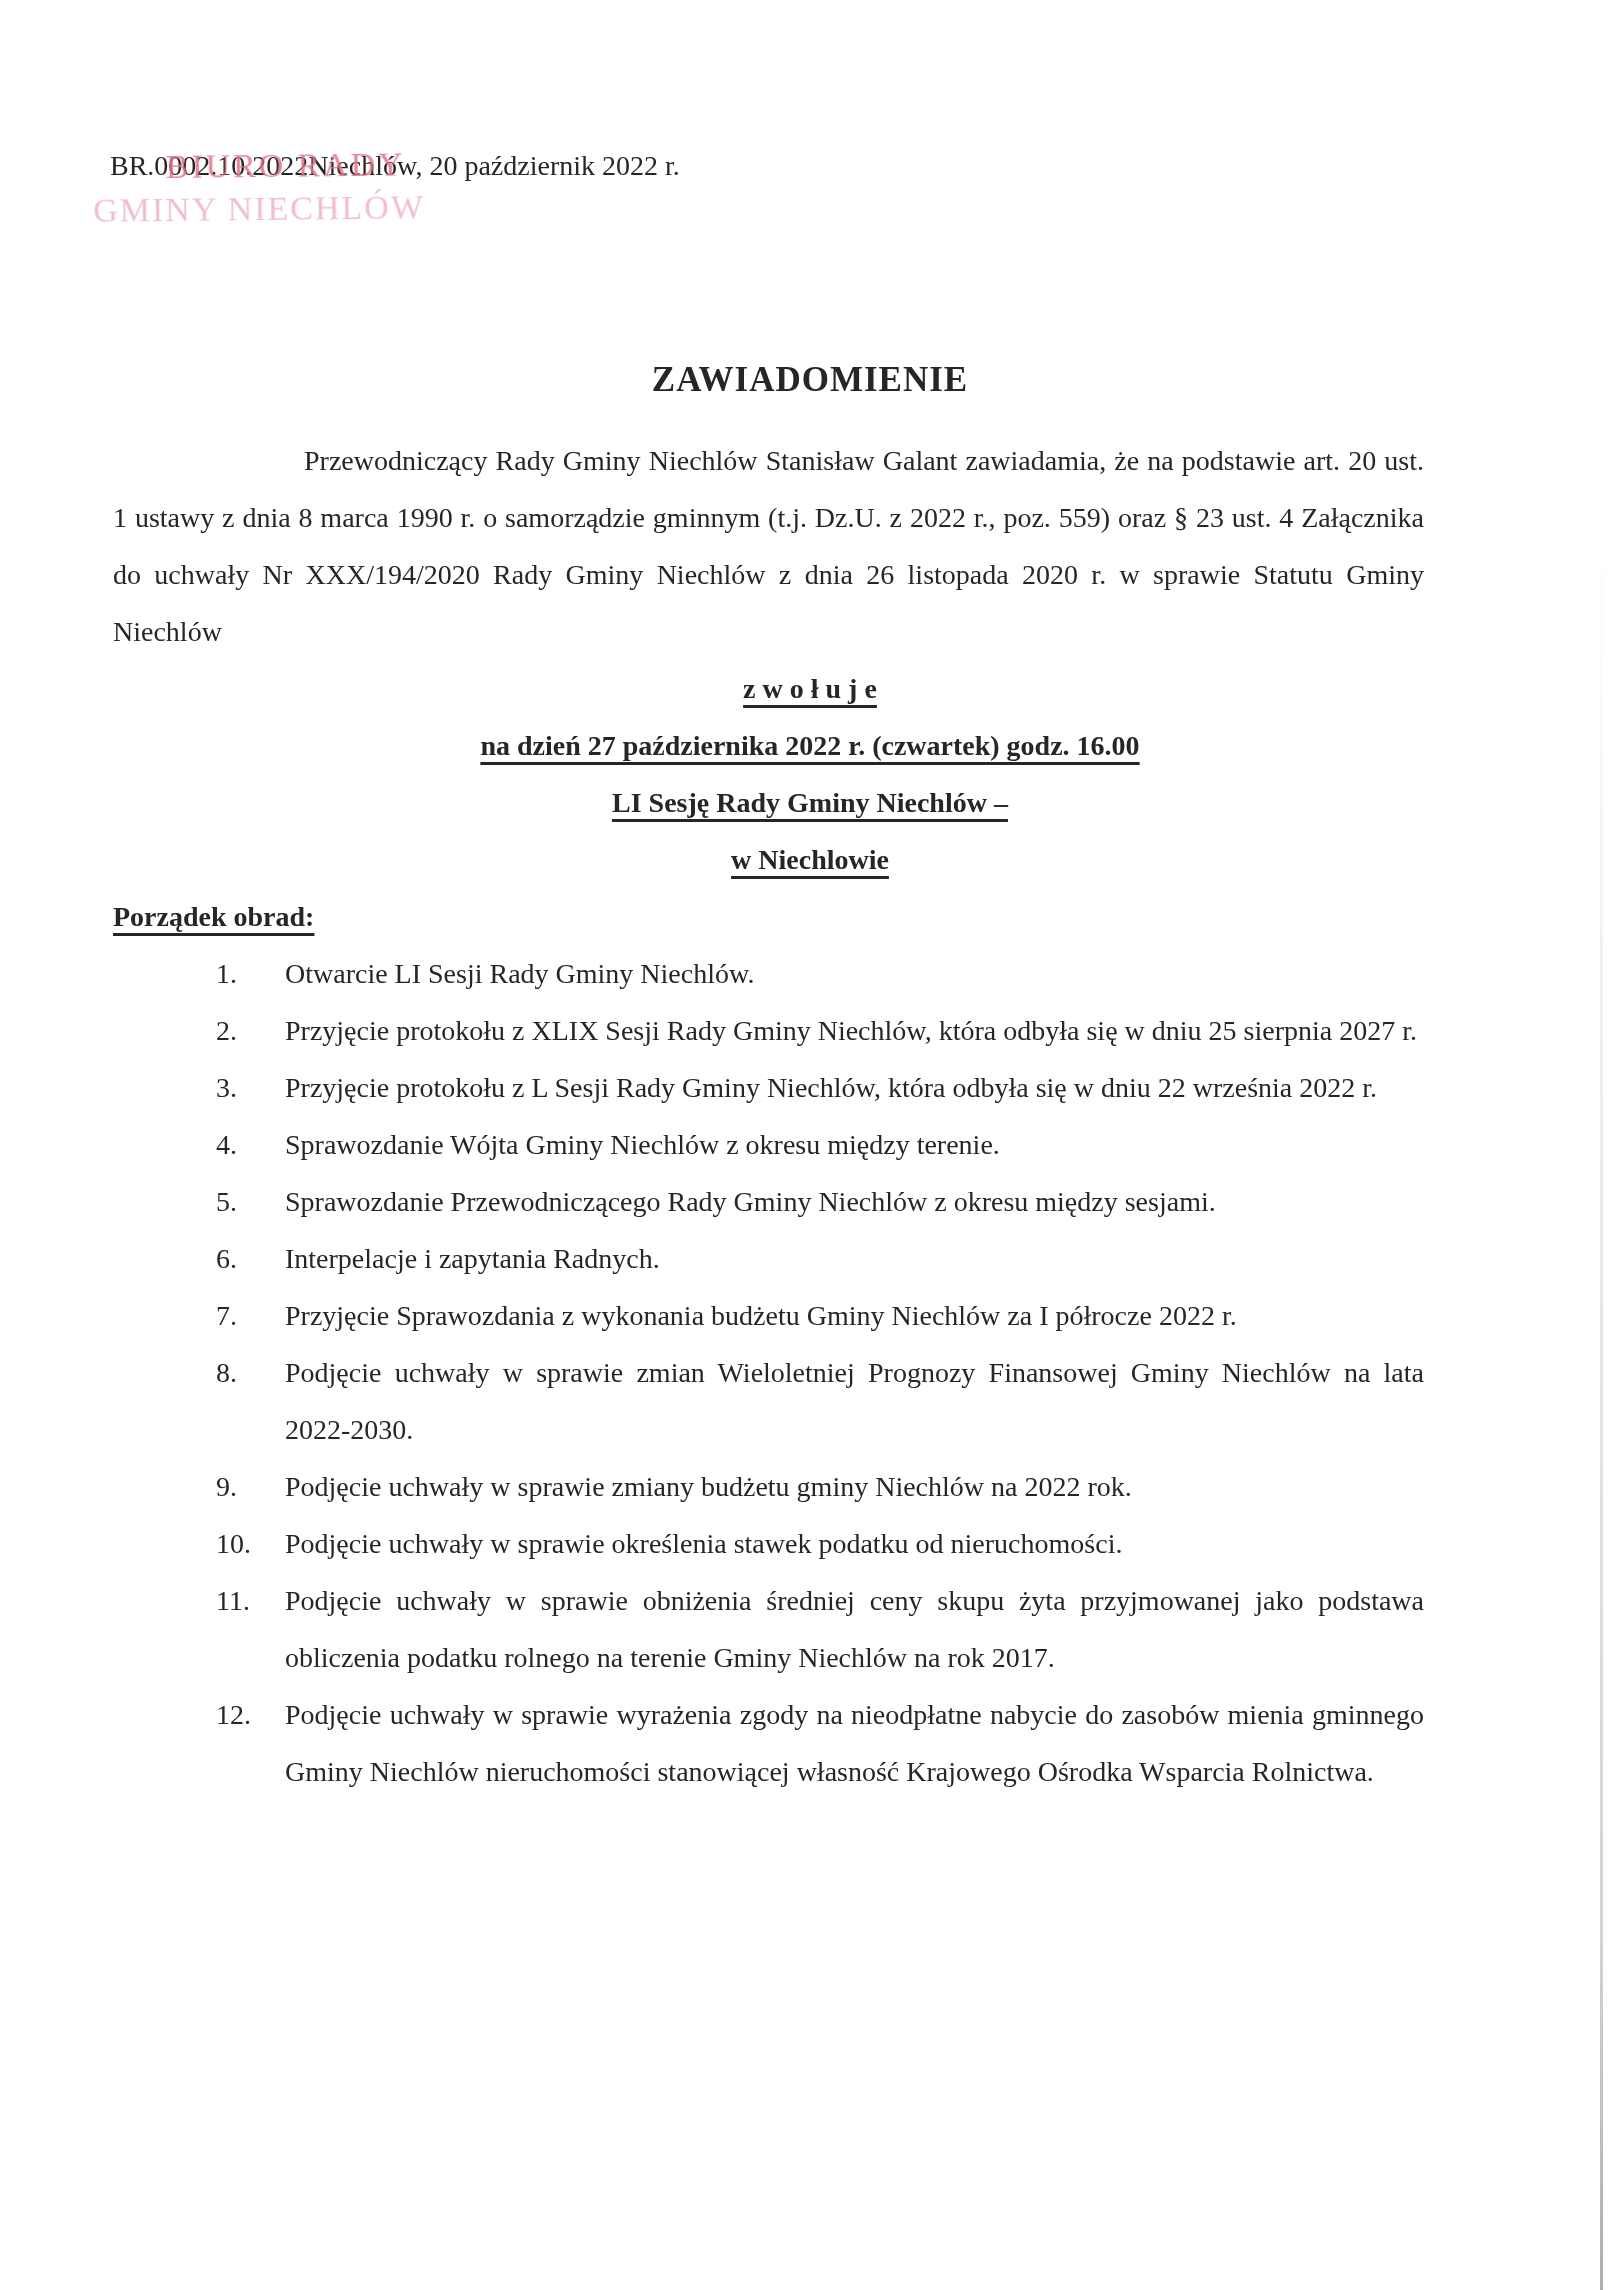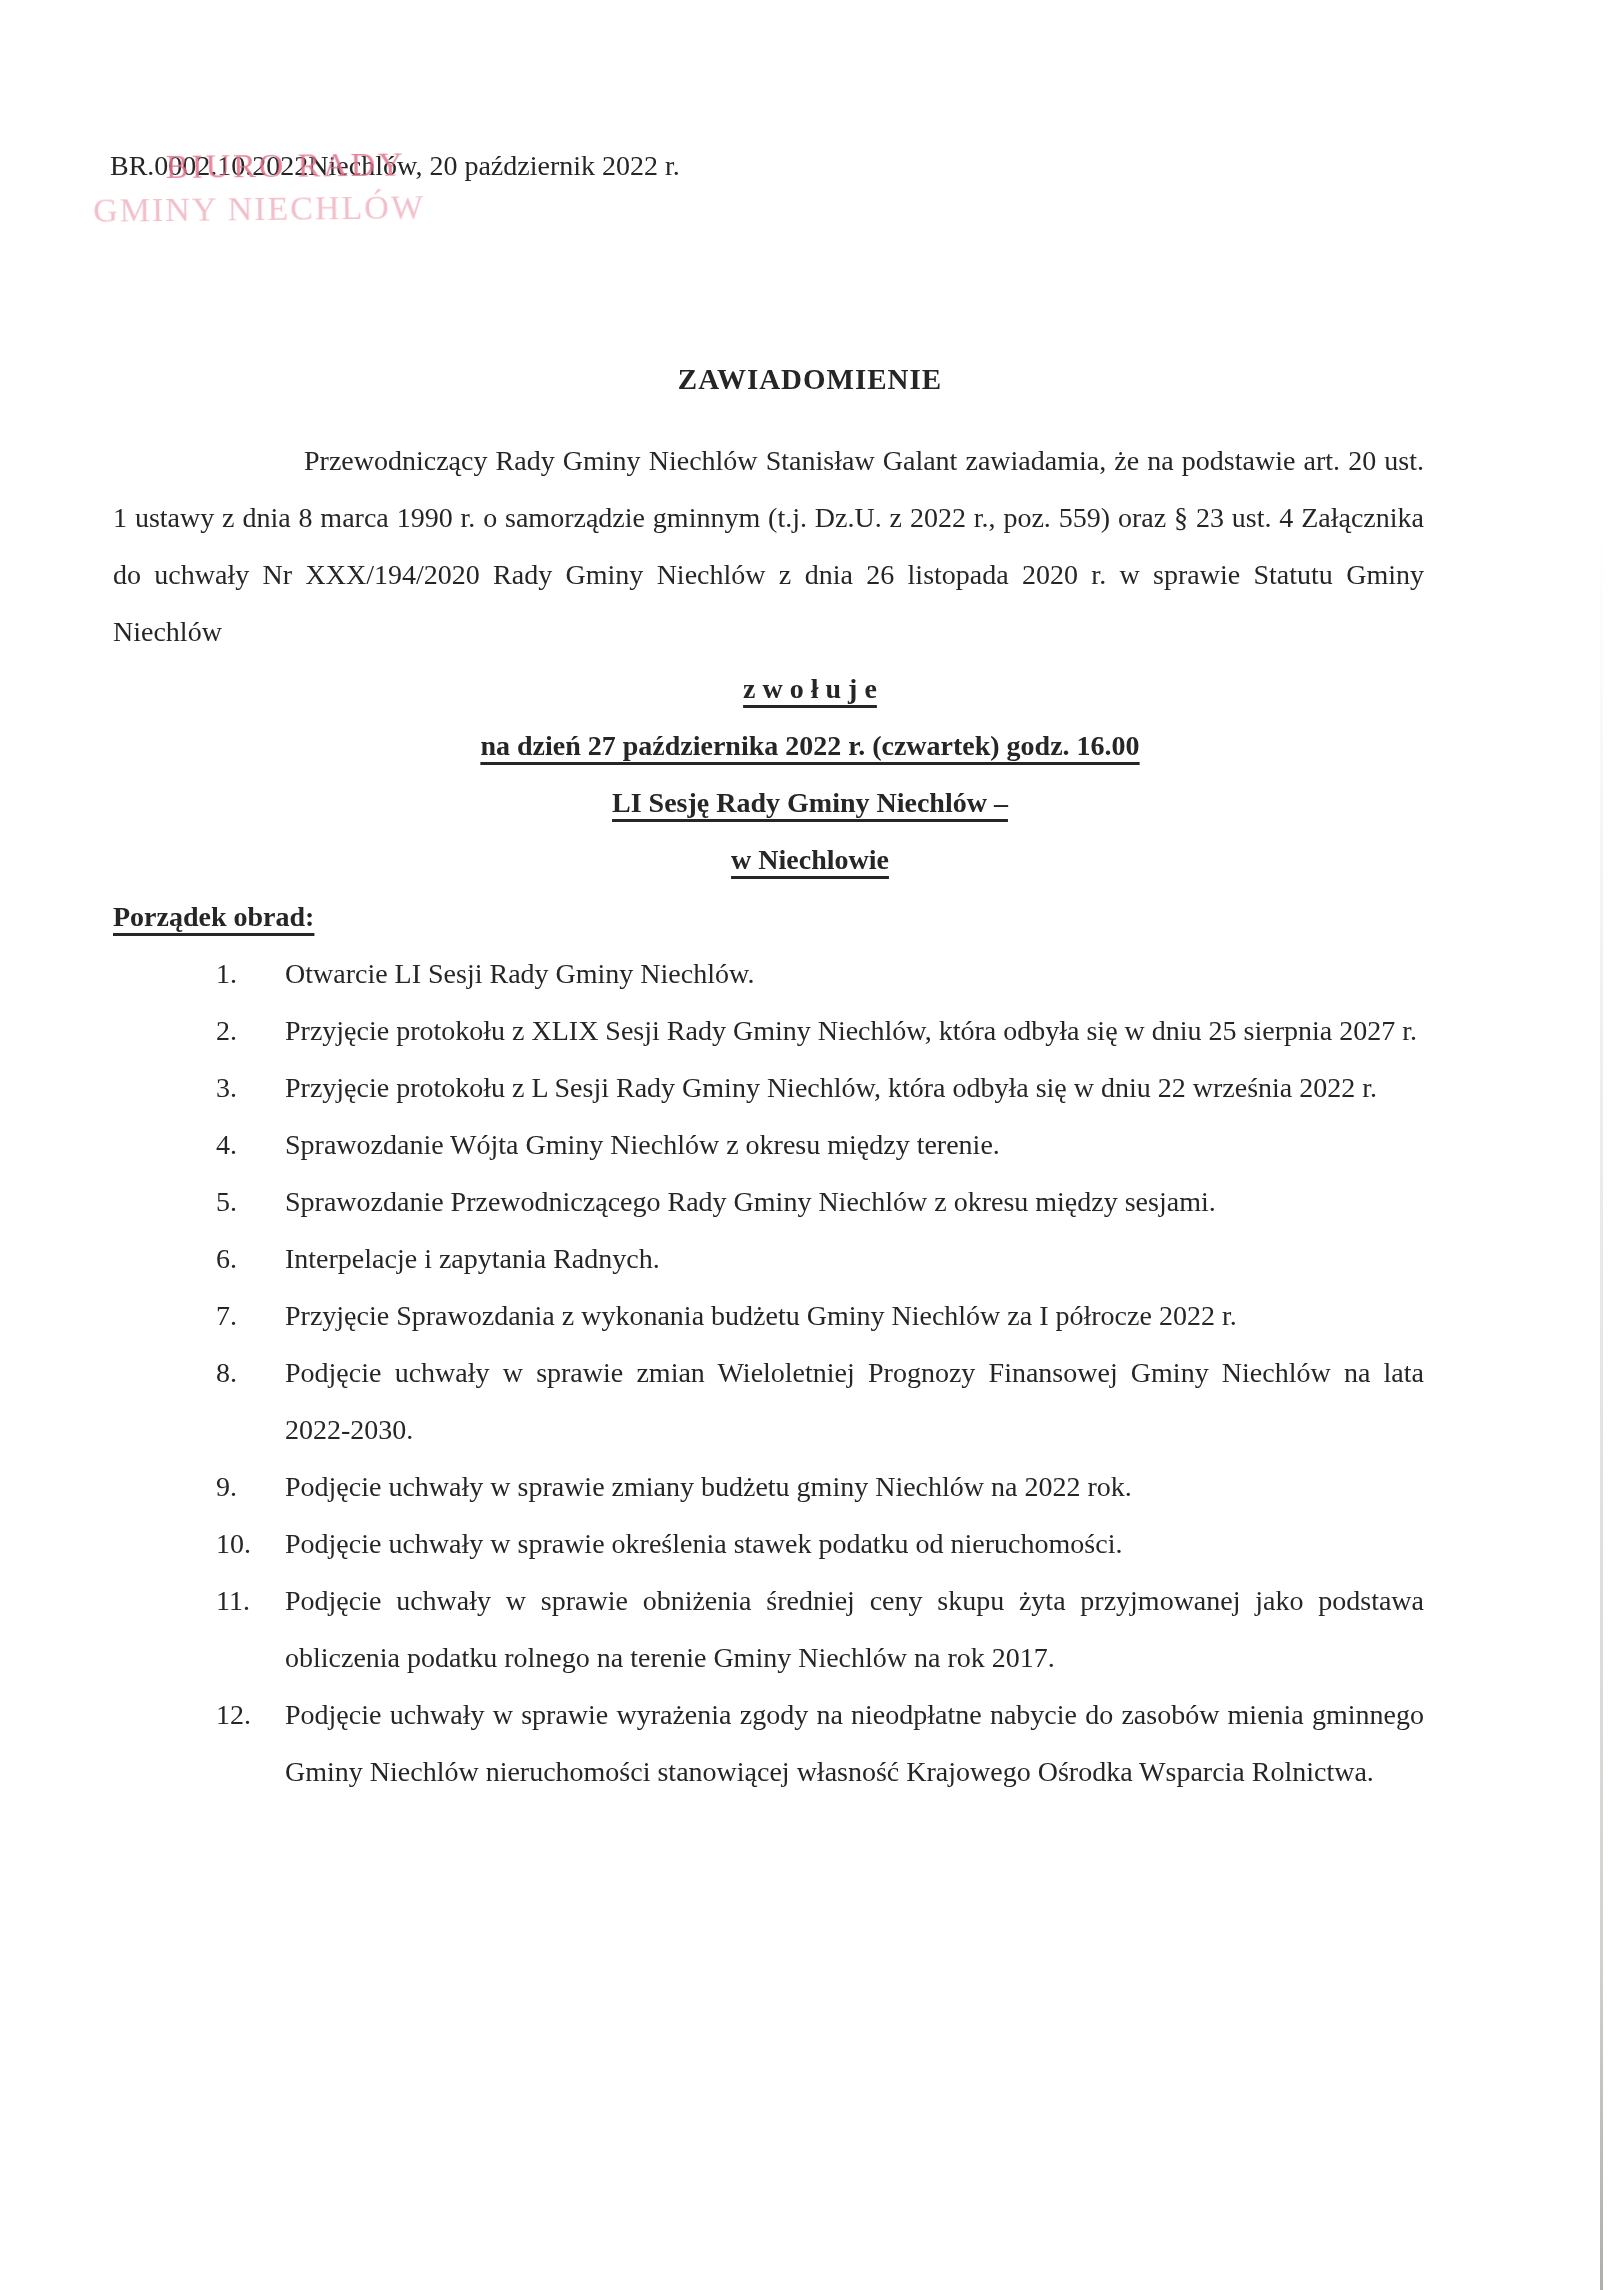--- a/index.html
+++ b/index.html
@@ -74,21 +74,21 @@
     display: flex;
     justify-content: flex-start;
     padding: 0 186px 0 110px;
     margin-top: 137px;
   }
 
   .doc-title {
     margin-top: 157px;
     text-align: center;
     font-weight: bold;
-    font-size: 29px;
+    font-size: 35px;
     letter-spacing: 1px;
   }
 
   .intro {
     margin: 23.5px 196px 0 113px;
     text-indent: 191px;
     text-align: justify;
   }
 
   .center-line {

